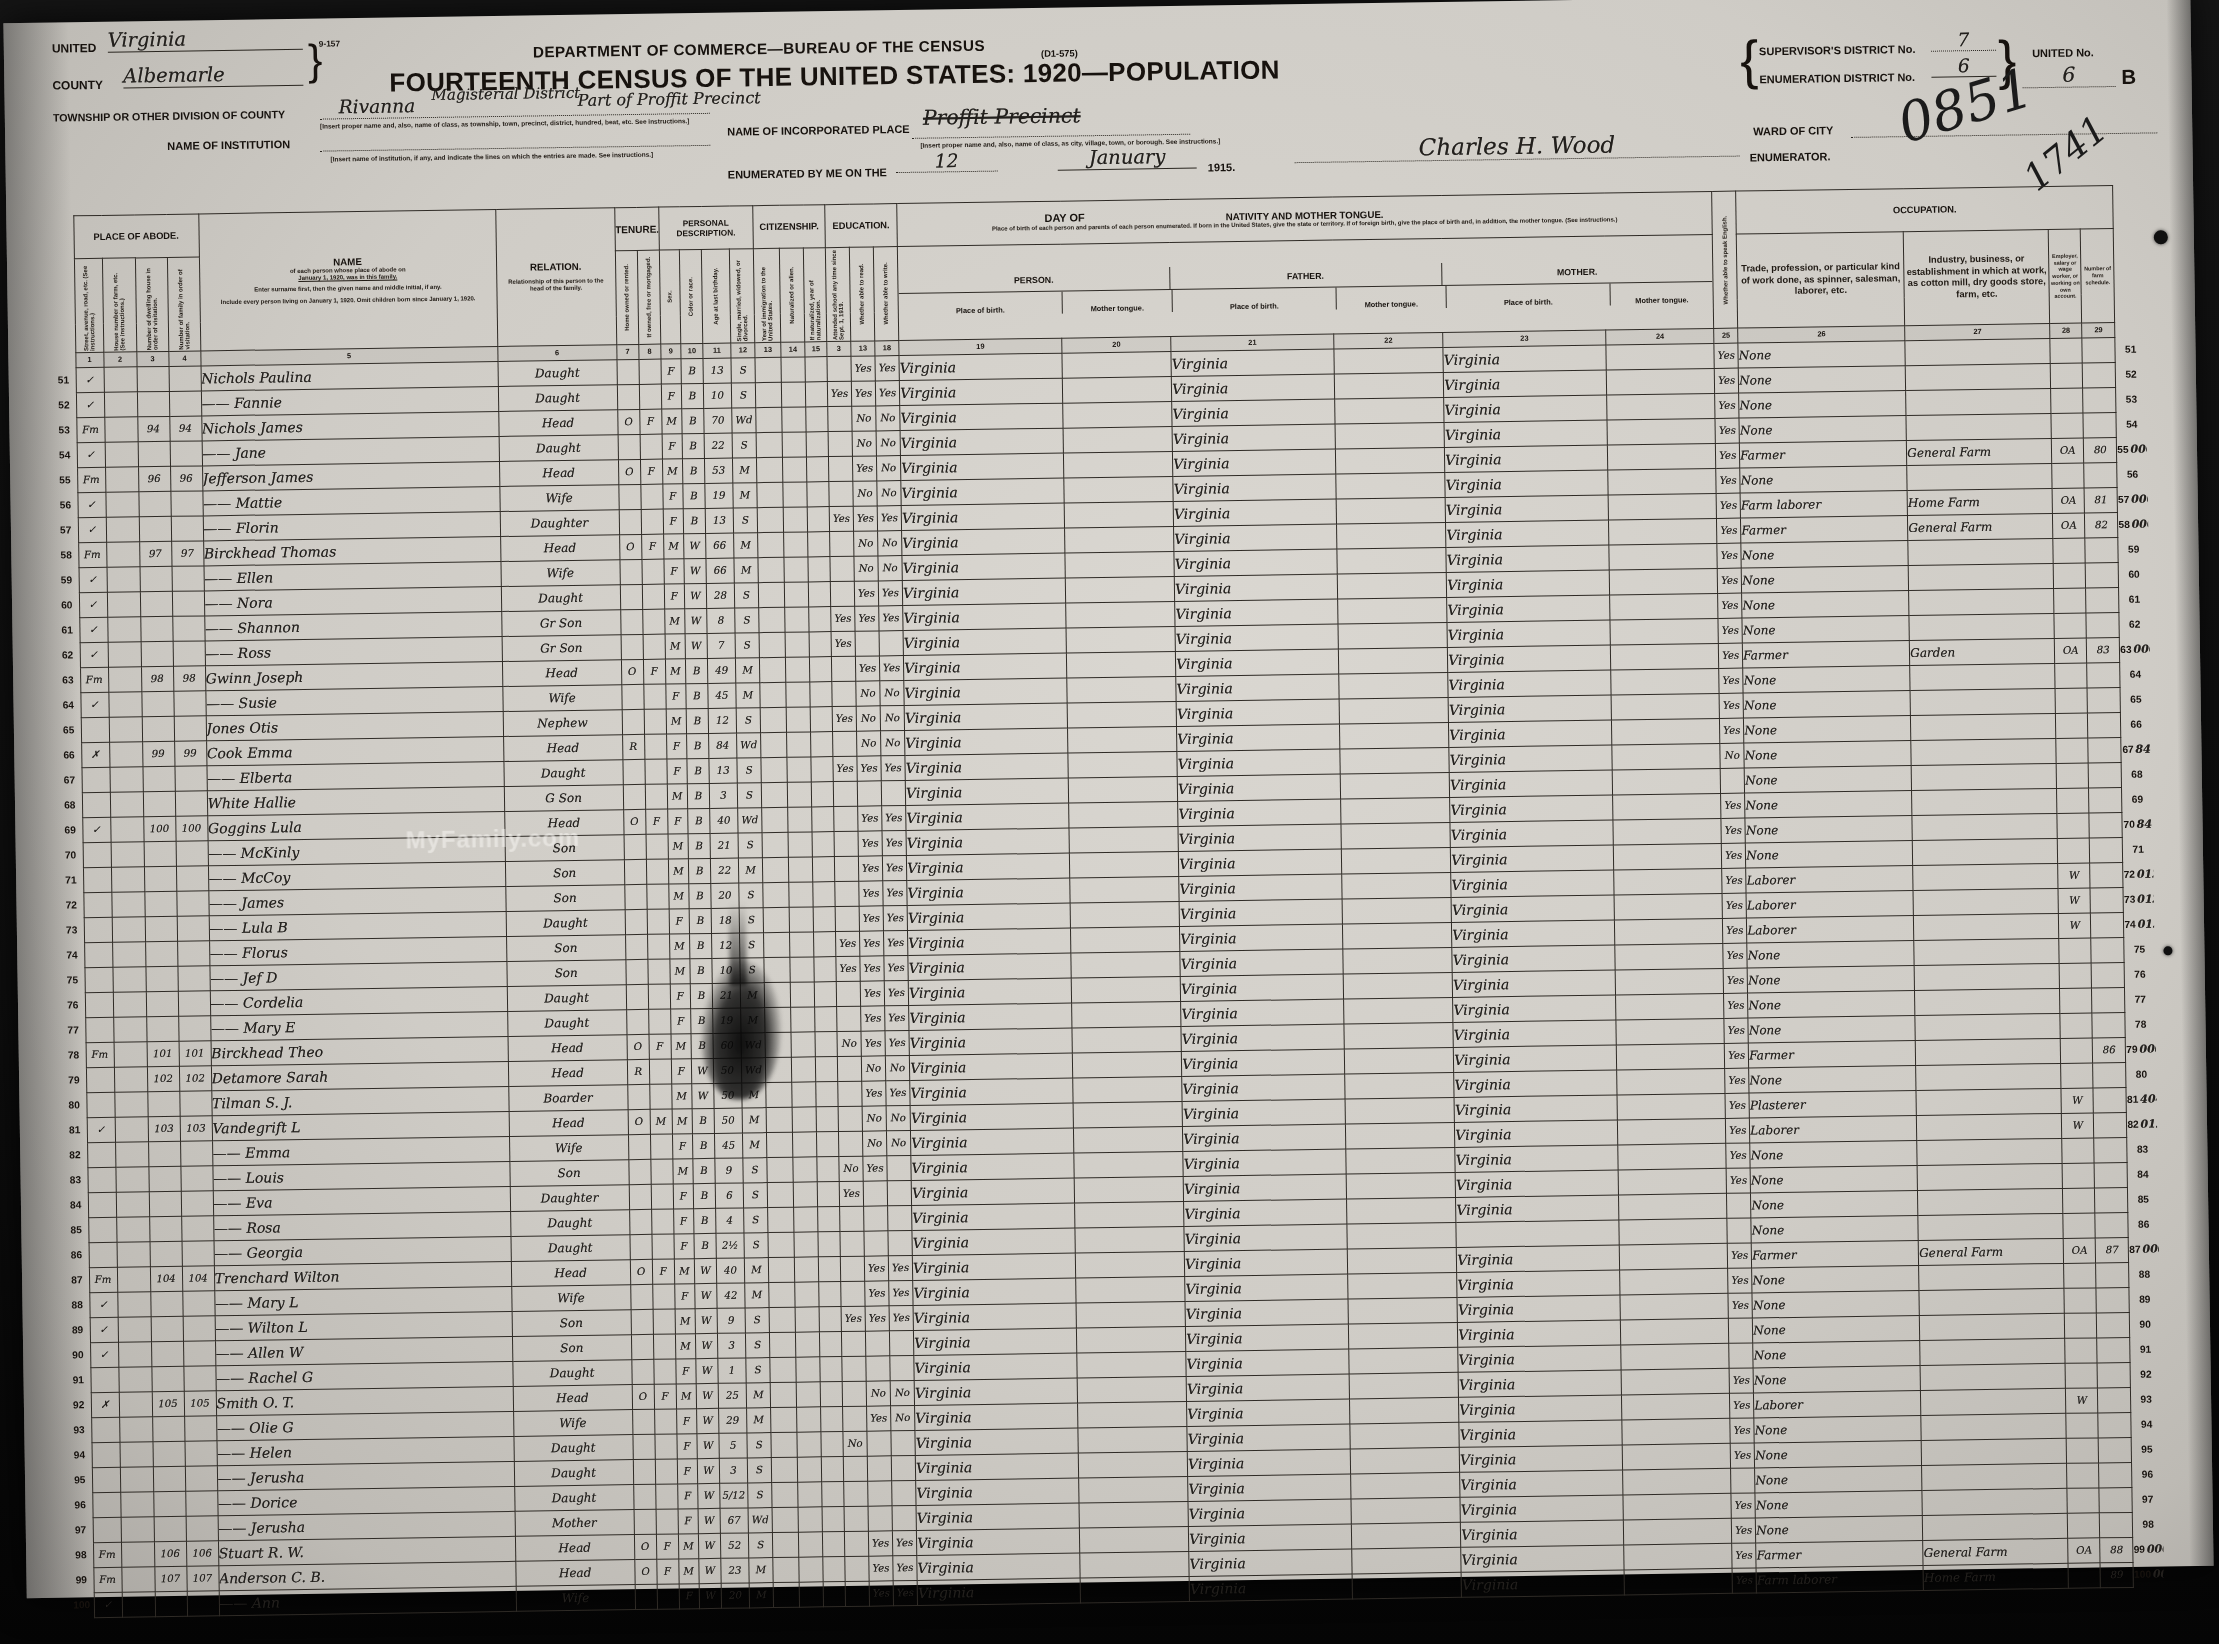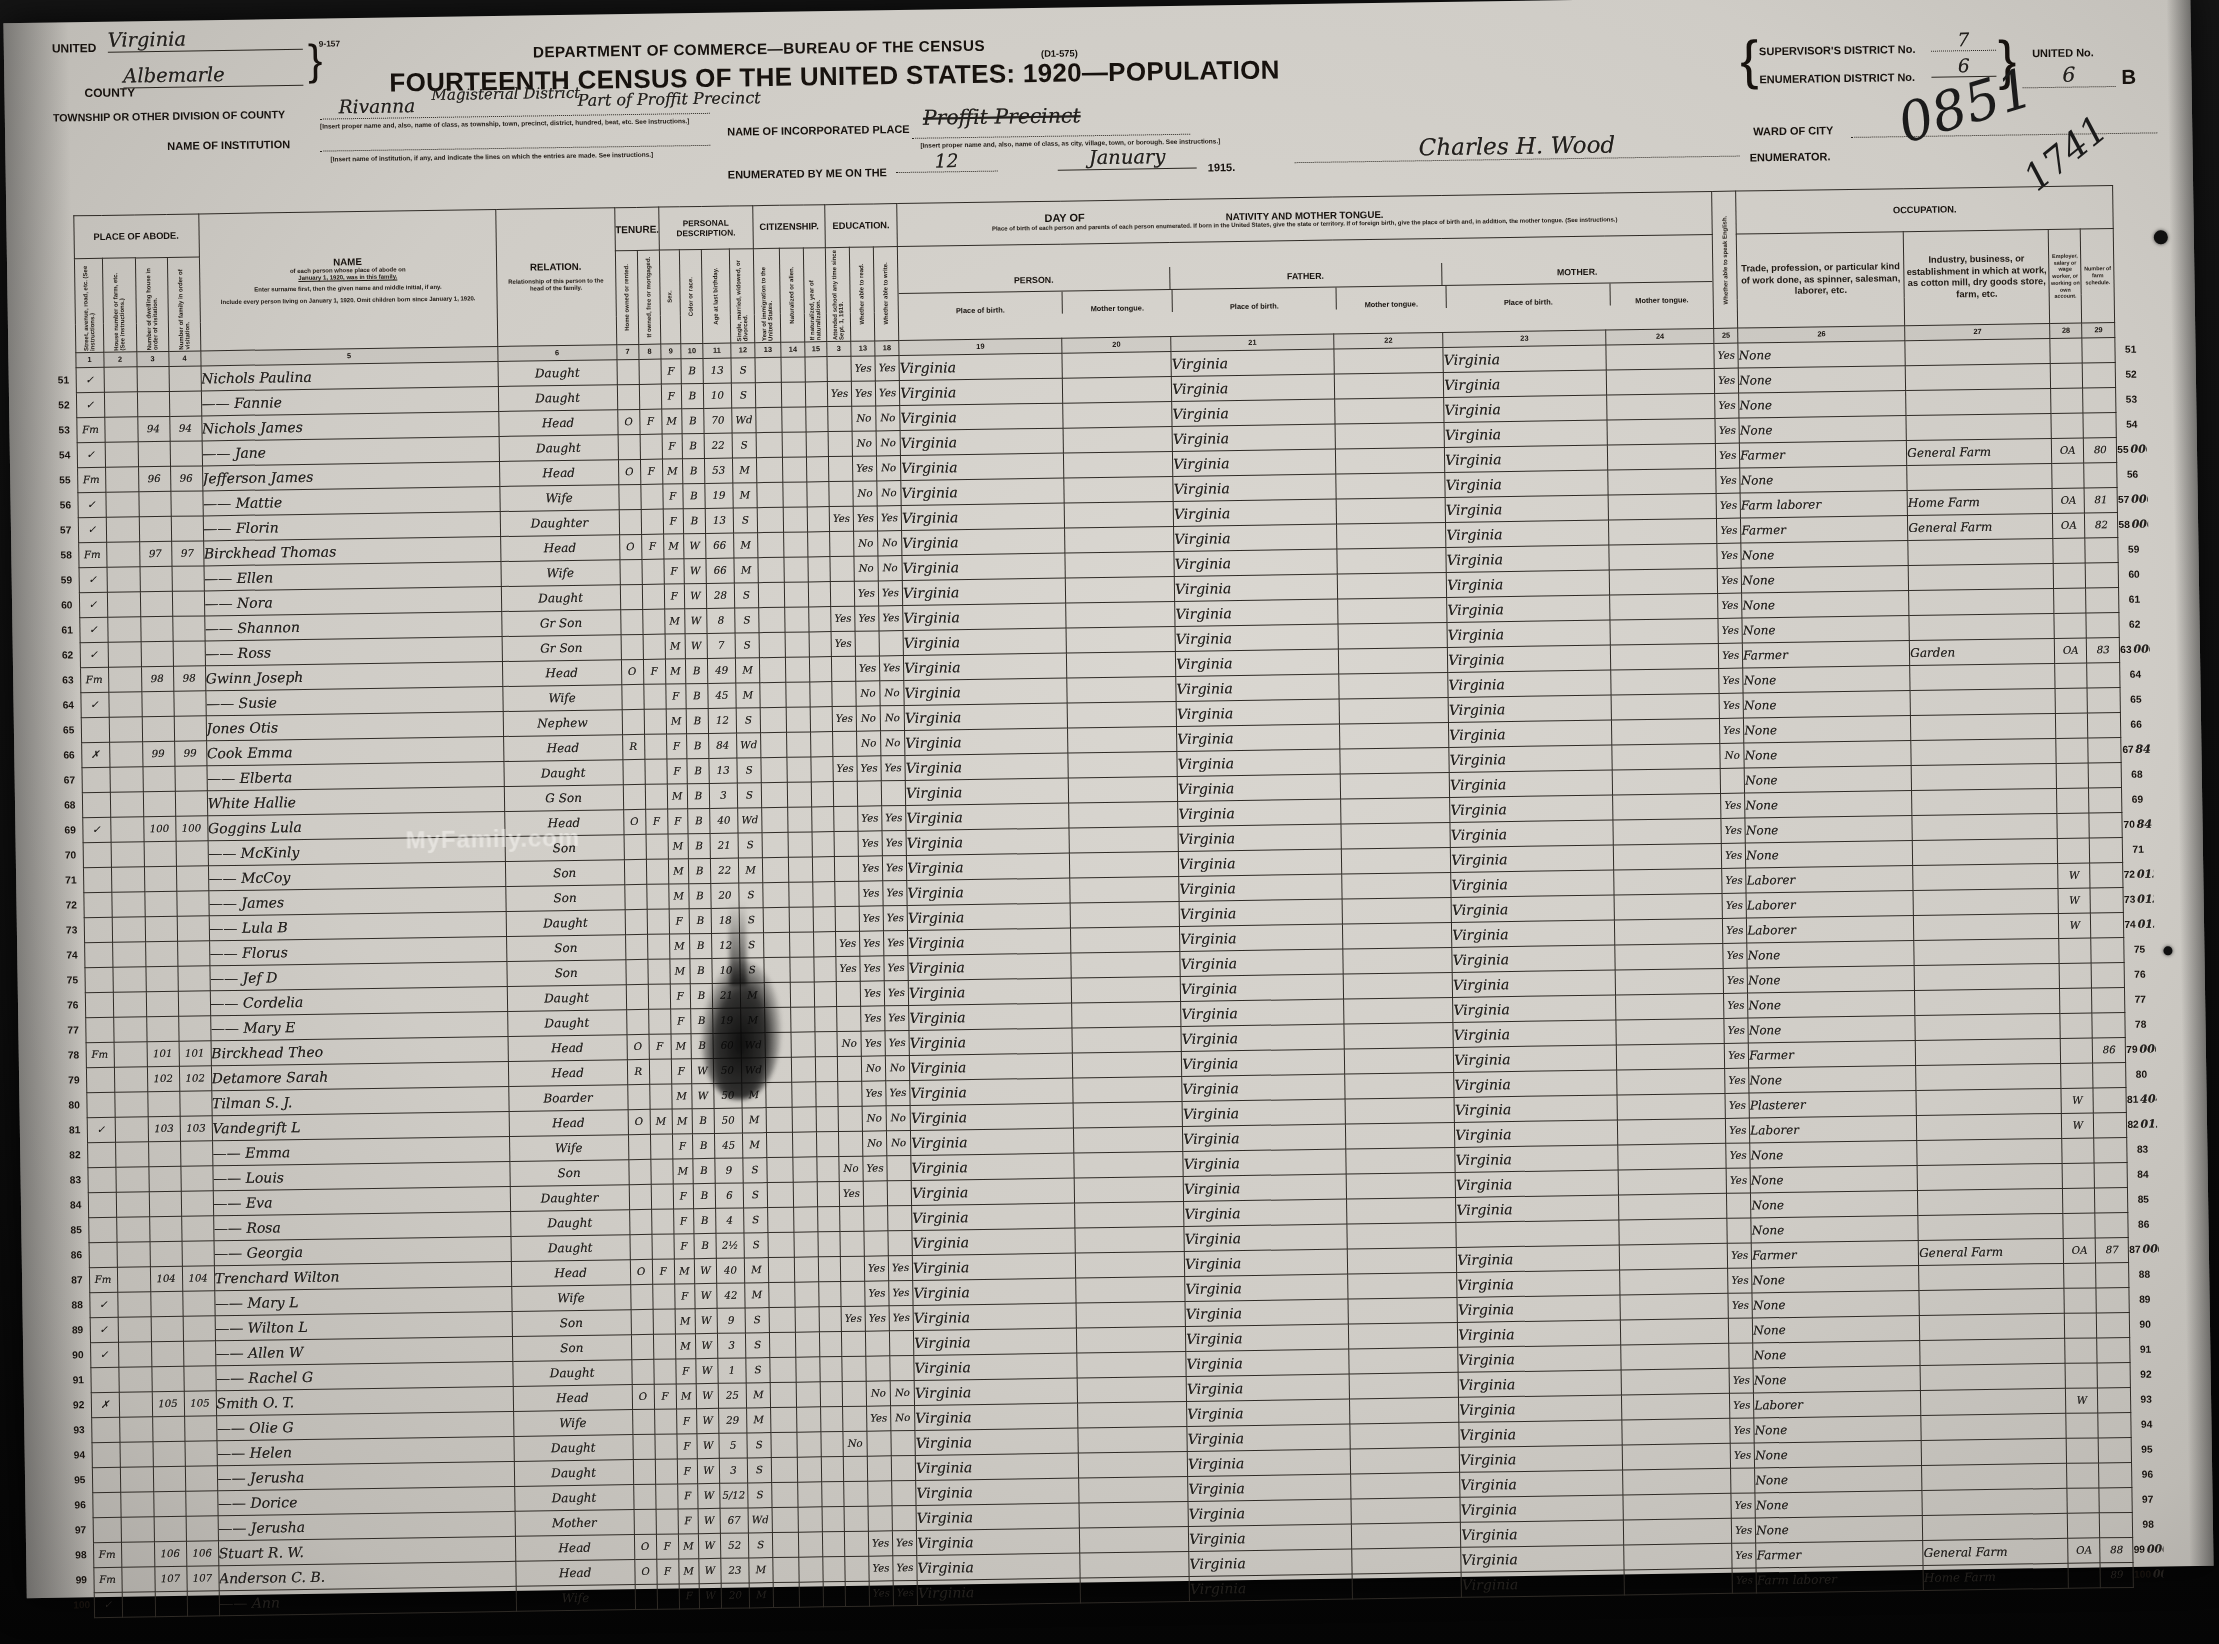--- a/index.html
+++ b/index.html
@@ -52,21 +52,21 @@
   .brace{font-size:43px;font-weight:normal;color:#17120e;line-height:1;}
 </style>
 </head>
 <body>
 
 <div class="scan">
   <div class="paper">
 
     <span class="abs plbl" style="left:48px;top:18.6px;font-size:12px;">UNITED</span>
     <span class="abs hw uline" style="left:104px;top:7.4px;width:195px;font-size:19.5px;">Virginia</span>
-    <span class="abs plbl" style="left:48px;top:64px;font-size:12px;margin-left:32px;">COUNTY</span>
+    <span class="abs plbl" style="left:48px;top:56px;font-size:12px;">COUNTY</span>
     <span class="abs hw uline" style="left:119px;top:43px;width:180px;font-size:19.5px;">Albemarle</span>
     <span class="abs brace" style="left:304px;top:20.4px;">}</span>
     <span class="abs plbl" style="left:315px;top:20.4px;font-size:8.3px;">9-157</span>
 
     <span class="abs plbl" style="left:529px;top:28px;font-size:15.3px;letter-spacing:0.4px;">DEPARTMENT OF COMMERCE—BUREAU OF THE CENSUS</span>
     <span class="abs plbl" style="left:385px;top:50px;font-size:26px;letter-spacing:0.3px;">FOURTEENTH CENSUS OF THE UNITED STATES: 1920—POPULATION</span>
     <span class="abs plbl" style="left:1037px;top:41px;font-size:9.3px;">(D1-575)</span>
 
     <span class="abs brace" style="left:1736px;top:35px;font-size:54px;">{</span>
     <span class="abs plbl" style="left:1755px;top:48px;font-size:11px;">SUPERVISOR'S DISTRICT No.</span>

